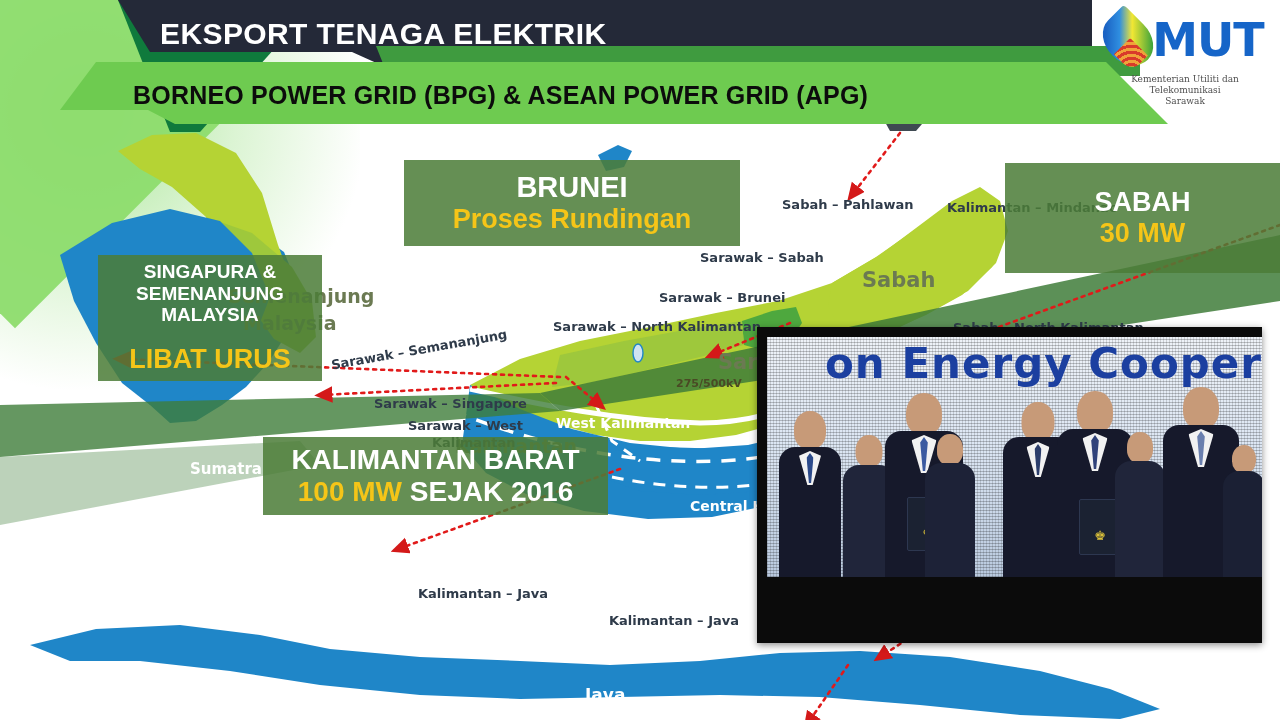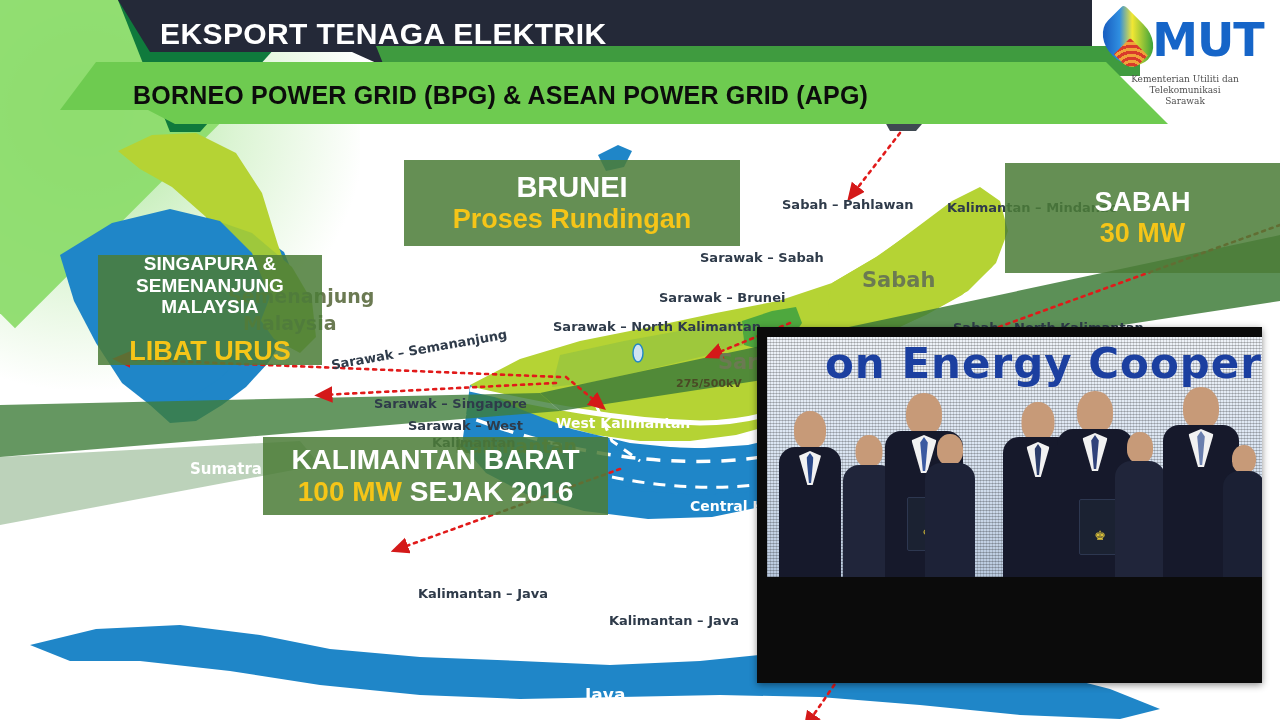--- a/index.html
+++ b/index.html
@@ -86,27 +86,27 @@
     position:absolute;background:rgba(76,125,56,.86);color:#ffffff;
     text-align:center;font-weight:bold;line-height:1.14;
     display:flex;flex-direction:column;justify-content:center;align-items:center;
   }
   .callout .hl{color:#f5c518;}
   .callout .ln{display:block;}
 
   #co-brunei{left:404px;top:160px;width:336px;height:86px;font-size:29px;}
   #co-brunei .l2{font-size:27px;color:#f5c518;}
   #co-sabah{left:1005px;top:163px;width:275px;height:110px;font-size:27px;}
-  #co-sing{left:98px;top:255px;width:224px;height:110px;font-size:19px;}
+  #co-sing{left:98px;top:255px;width:224px;height:126px;font-size:19px;}
   #co-sing .l4{font-size:27px;color:#f5c518;margin-top:18px;}
   #co-kalbar{left:263px;top:437px;width:345px;height:78px;font-size:28px;}
 
   
   #photo{
-    position:absolute;left:757px;top:327px;width:505px;height:356px;
+    position:absolute;left:757px;top:327px;width:505px;height:316px;
     background:#0b0b0b;border:5px solid #0b0b0b;box-sizing:border-box;
     box-shadow:0 2px 7px rgba(0,0,0,.45);
   }
   #photo-img{position:absolute;left:5px;top:5px;width:495px;height:240px;overflow:hidden;background:#16233e;}
   .screenbg{
     position:absolute;inset:0;
     background:
       repeating-linear-gradient(0deg, rgba(0,0,0,.22) 0 1px, rgba(255,255,255,0) 1px 3px),
       repeating-linear-gradient(90deg, rgba(0,0,0,.14) 0 1px, rgba(255,255,255,0) 1px 3px),
       linear-gradient(180deg,#eef2f8 0%,#dce6f3 45%,#b9c9de 100%);

